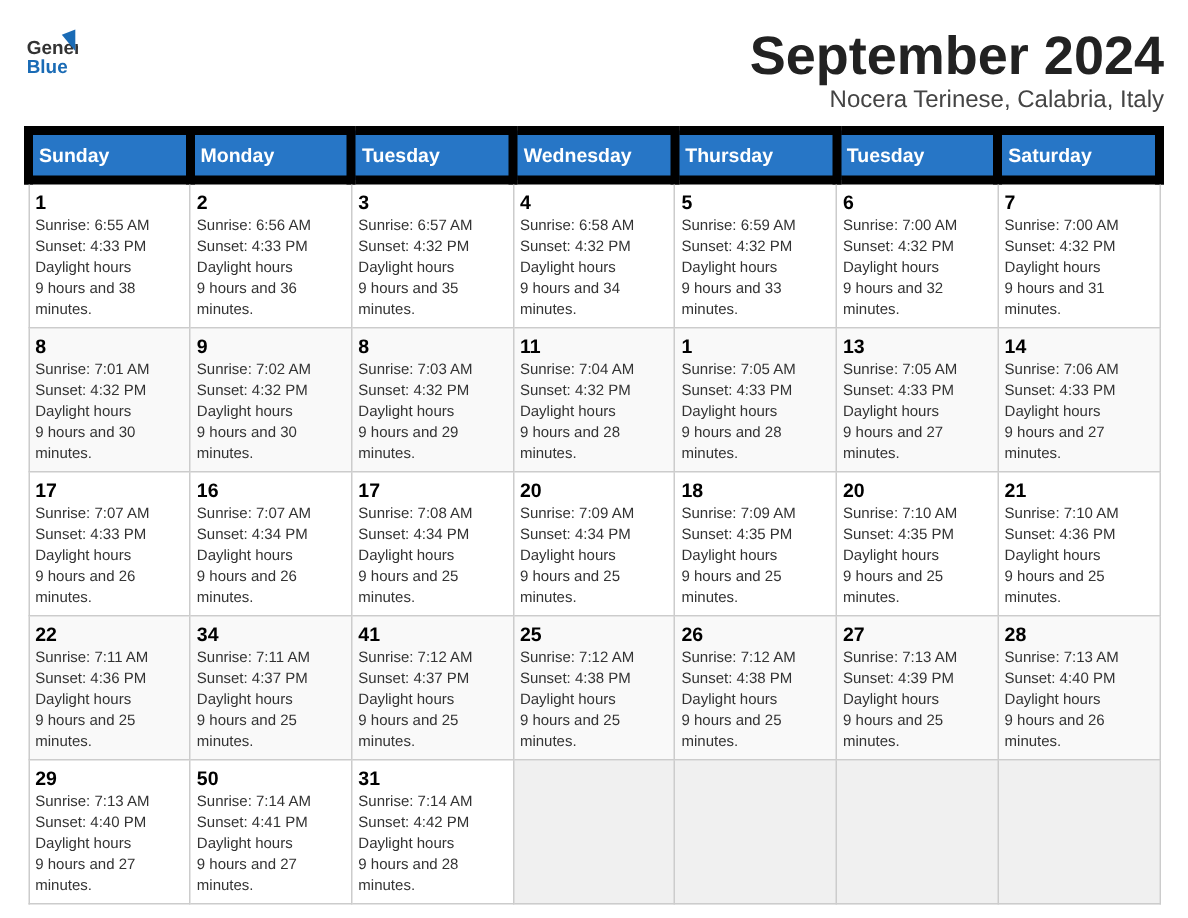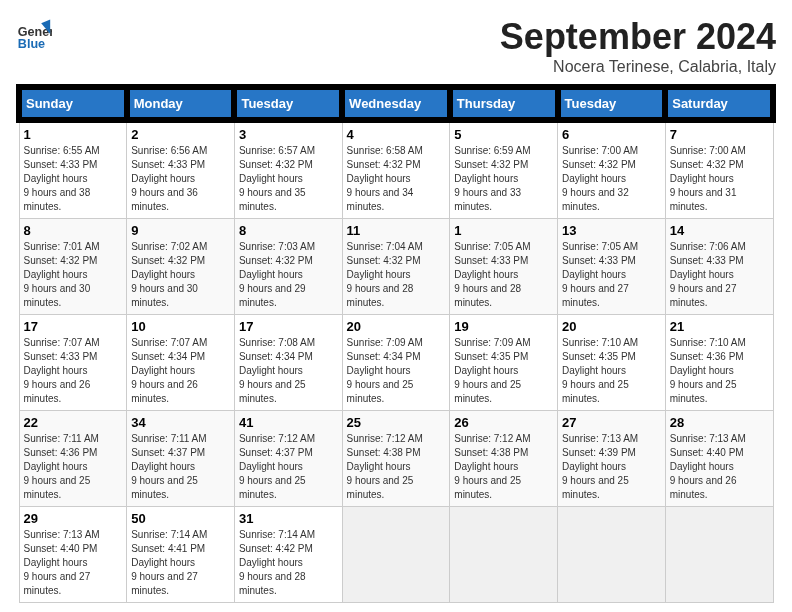--- a/index.html
+++ b/index.html
@@ -166,33 +166,33 @@
           <span class="day-num">14</span>
           <div class="day-detail">Sunrise: 7:06 AM<br>Sunset: 4:33 PM<br>Daylight hours<br>9 hours and 27 minutes.</div>
         </td>
       </tr>
       <tr>
         <td>
           <span class="day-num">17</span>
           <div class="day-detail">Sunrise: 7:07 AM<br>Sunset: 4:33 PM<br>Daylight hours<br>9 hours and 26 minutes.</div>
         </td>
         <td>
-          <span class="day-num">10</span>
+          <span class="day-num">16</span>
           <div class="day-detail">Sunrise: 7:07 AM<br>Sunset: 4:34 PM<br>Daylight hours<br>9 hours and 26 minutes.</div>
         </td>
         <td>
           <span class="day-num">17</span>
           <div class="day-detail">Sunrise: 7:08 AM<br>Sunset: 4:34 PM<br>Daylight hours<br>9 hours and 25 minutes.</div>
         </td>
         <td>
           <span class="day-num">20</span>
           <div class="day-detail">Sunrise: 7:09 AM<br>Sunset: 4:34 PM<br>Daylight hours<br>9 hours and 25 minutes.</div>
         </td>
         <td>
-          <span class="day-num">19</span>
+          <span class="day-num">18</span>
           <div class="day-detail">Sunrise: 7:09 AM<br>Sunset: 4:35 PM<br>Daylight hours<br>9 hours and 25 minutes.</div>
         </td>
         <td>
           <span class="day-num">20</span>
           <div class="day-detail">Sunrise: 7:10 AM<br>Sunset: 4:35 PM<br>Daylight hours<br>9 hours and 25 minutes.</div>
         </td>
         <td>
           <span class="day-num">21</span>
           <div class="day-detail">Sunrise: 7:10 AM<br>Sunset: 4:36 PM<br>Daylight hours<br>9 hours and 25 minutes.</div>
         </td>

